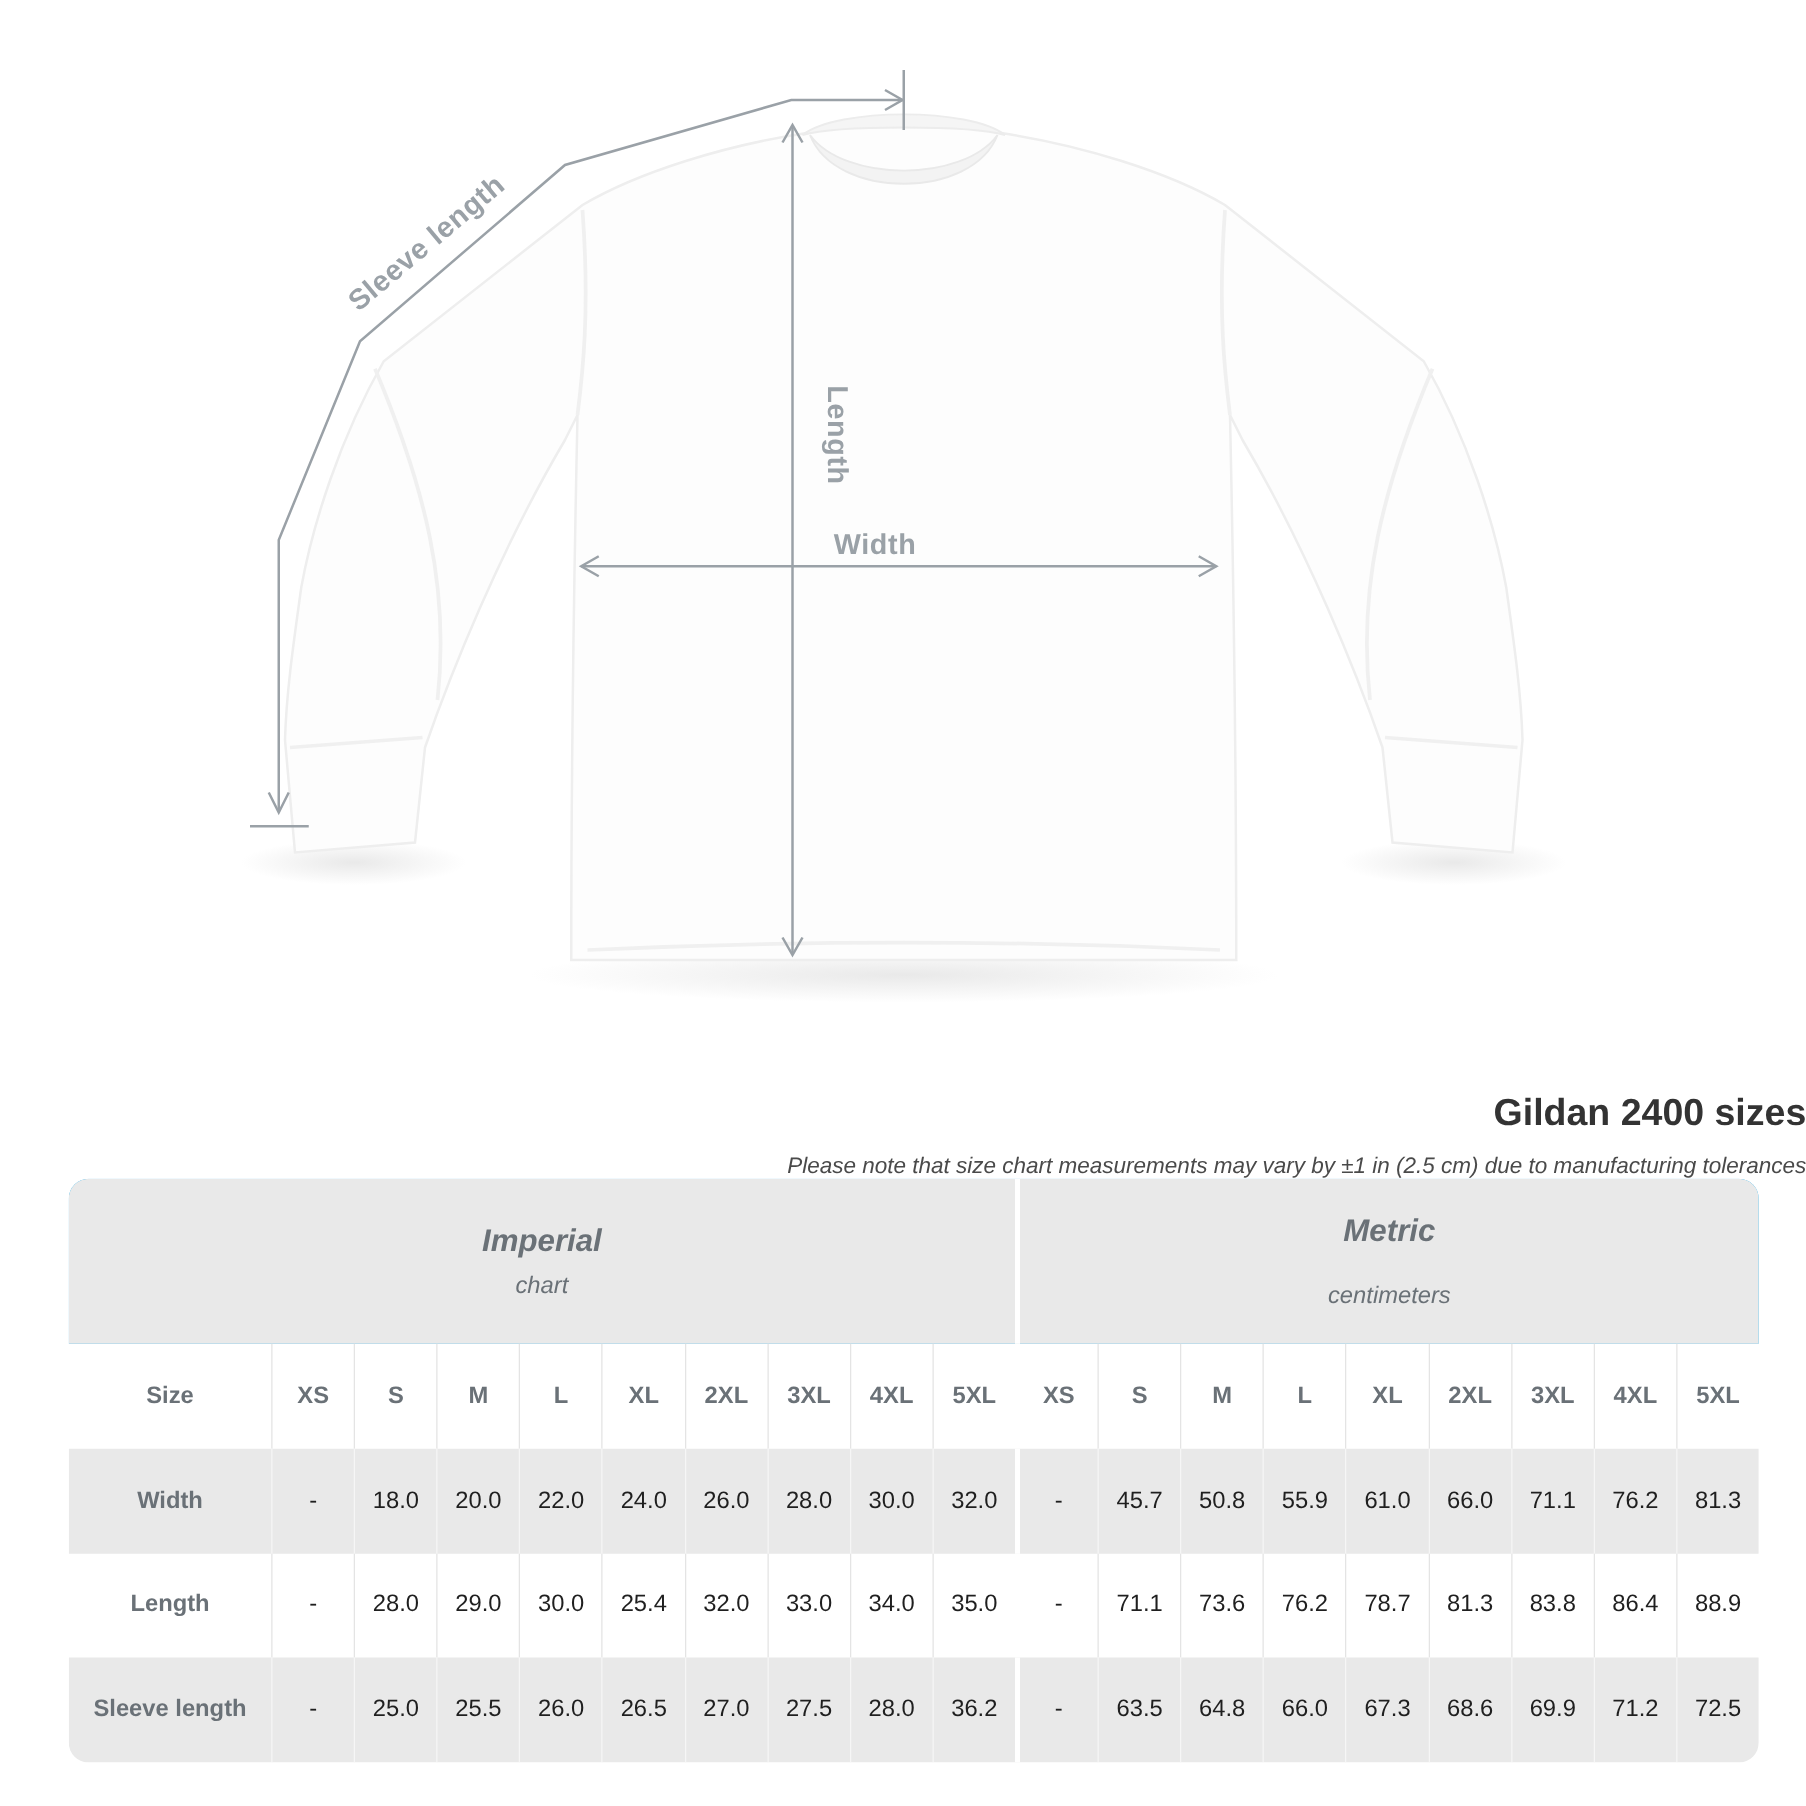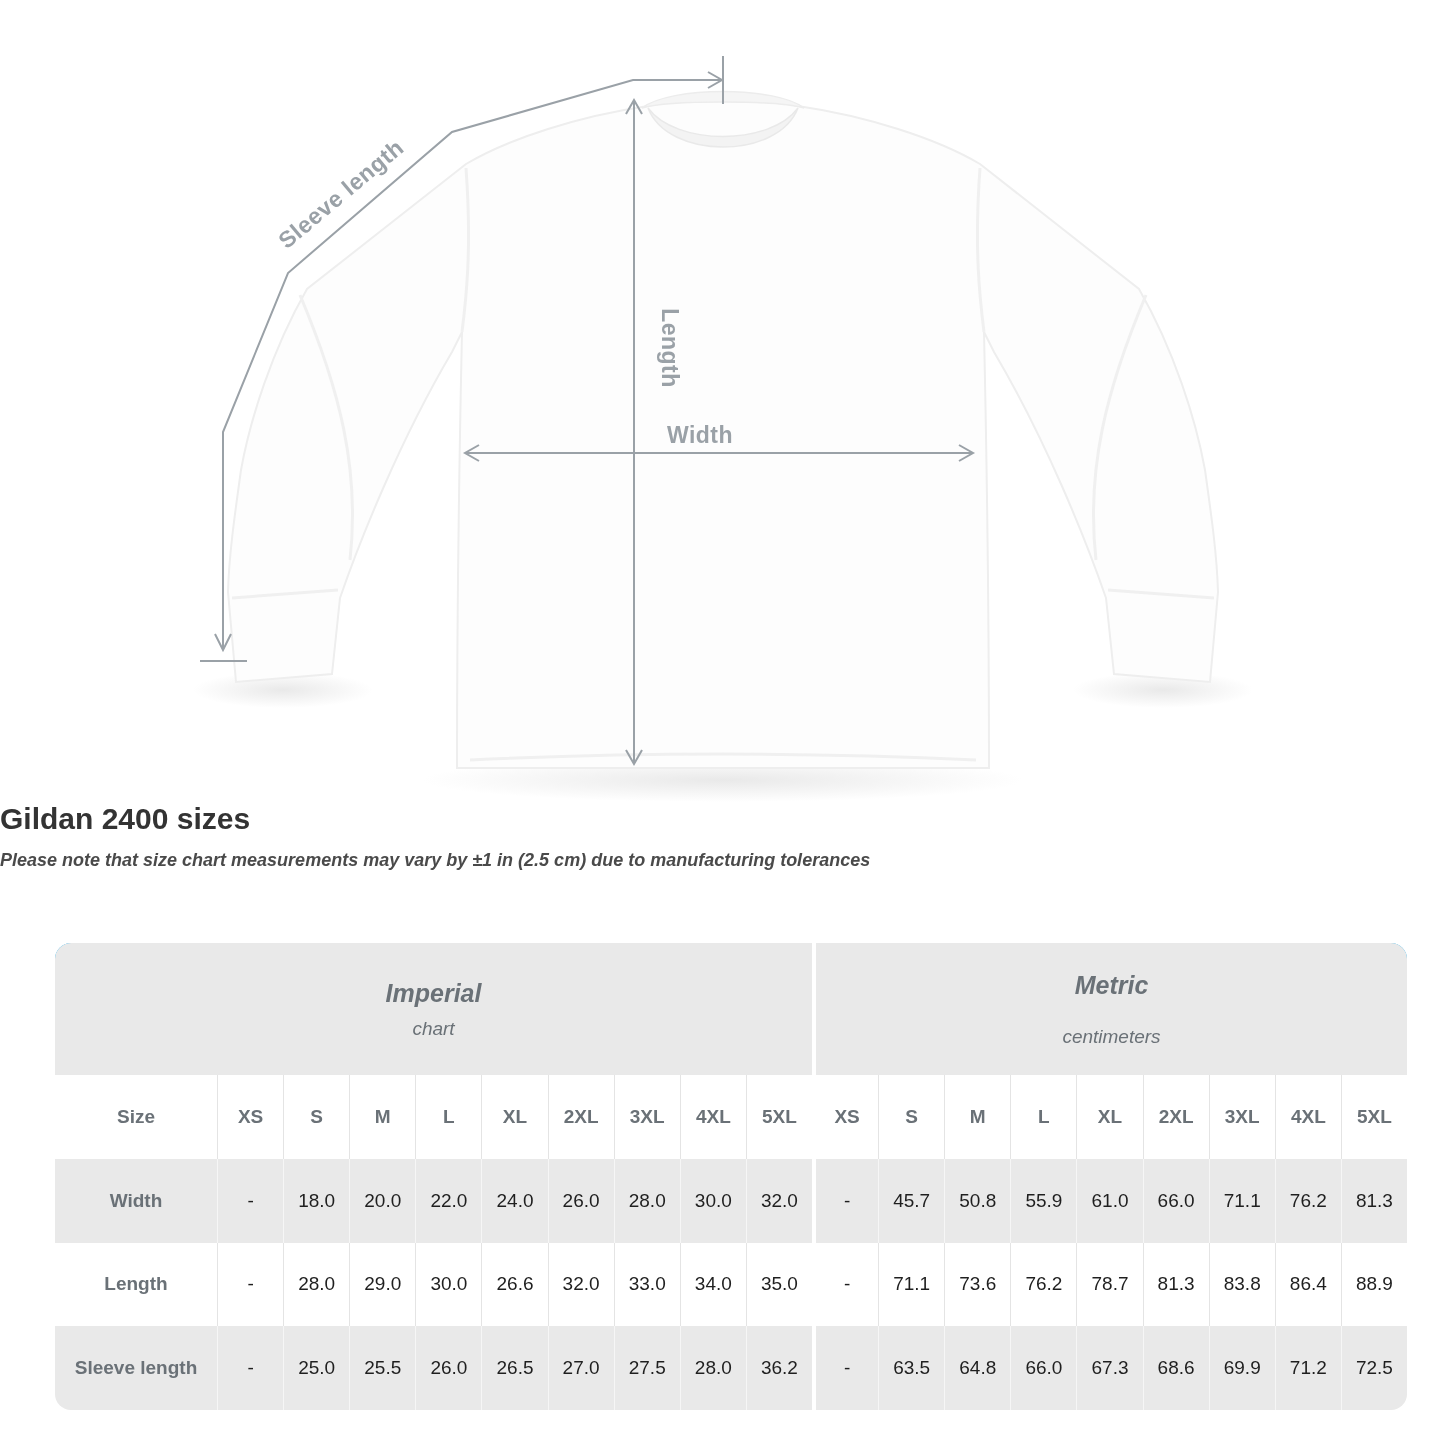--- a/index.html
+++ b/index.html
@@ -4,23 +4,23 @@
 <style>
   html,body{margin:0;padding:0;background:#fff;}
   .page{
     position:relative;width:1445px;height:1445px;background:#fff;overflow:hidden;
     font-family:"Liberation Sans", sans-serif;
   }
   
   .figure{position:absolute;top:0;left:0;}
   .measure-label{fill:#9aa1a7;font-weight:bold;font-size:23px;letter-spacing:.5px;}
   
-  .heading{position:absolute;top:802px;left:0;width:100%;text-align:left;}
+  .heading{position:absolute;top:874px;left:0;width:100%;text-align:right;}
   .title{font-size:30px;font-weight:bold;color:#333;margin:0;}
-  .note{font-size:18px;font-style:italic;color:#4a4a4a;margin-top:14px;font-weight:bold;}
+  .note{font-size:18px;font-style:italic;color:#4a4a4a;margin-top:14px;}
   
   .chart{
     position:absolute;top:943px;left:55px;width:1352px;height:467px;
     border-radius:16px;overflow:hidden;display:flex;flex-direction:column;
     color:#1f1f1f;font-size:19px;
   }
   .band{display:grid;grid-template-columns:162px repeat(18,1fr);height:132px;background:#0ea5e9;}
   .band-cell{display:flex;flex-direction:column;align-items:center;justify-content:center;background:#e9e9e9;}
   .band-imperial{grid-column:1/11;}
   .band-metric{grid-column:11/20;border-left:4px solid #fff;gap:16px;}
@@ -173,21 +173,21 @@
       <div class="td">76.2</div>
       <div class="td">81.3</div>
     </div>
 
     <div class="tr">
       <div class="td lbl">Length</div>
       <div class="td">-</div>
       <div class="td">28.0</div>
       <div class="td">29.0</div>
       <div class="td">30.0</div>
-      <div class="td">26.6</div>
+      <div class="td">25.4</div>
       <div class="td">32.0</div>
       <div class="td">33.0</div>
       <div class="td">34.0</div>
       <div class="td">35.0</div>
       <div class="td group-start">-</div>
       <div class="td">71.1</div>
       <div class="td">73.6</div>
       <div class="td">76.2</div>
       <div class="td">78.7</div>
       <div class="td">81.3</div>

